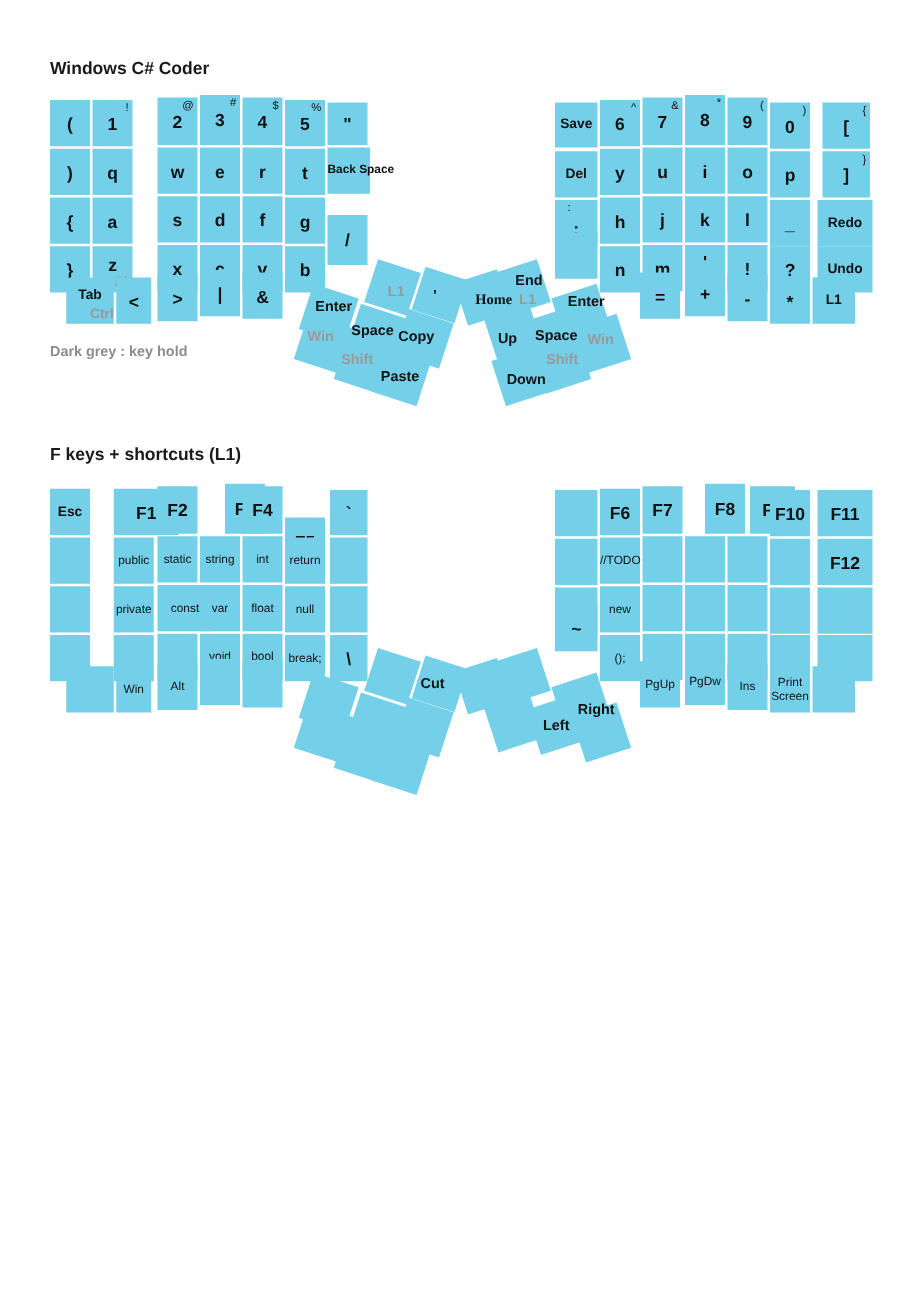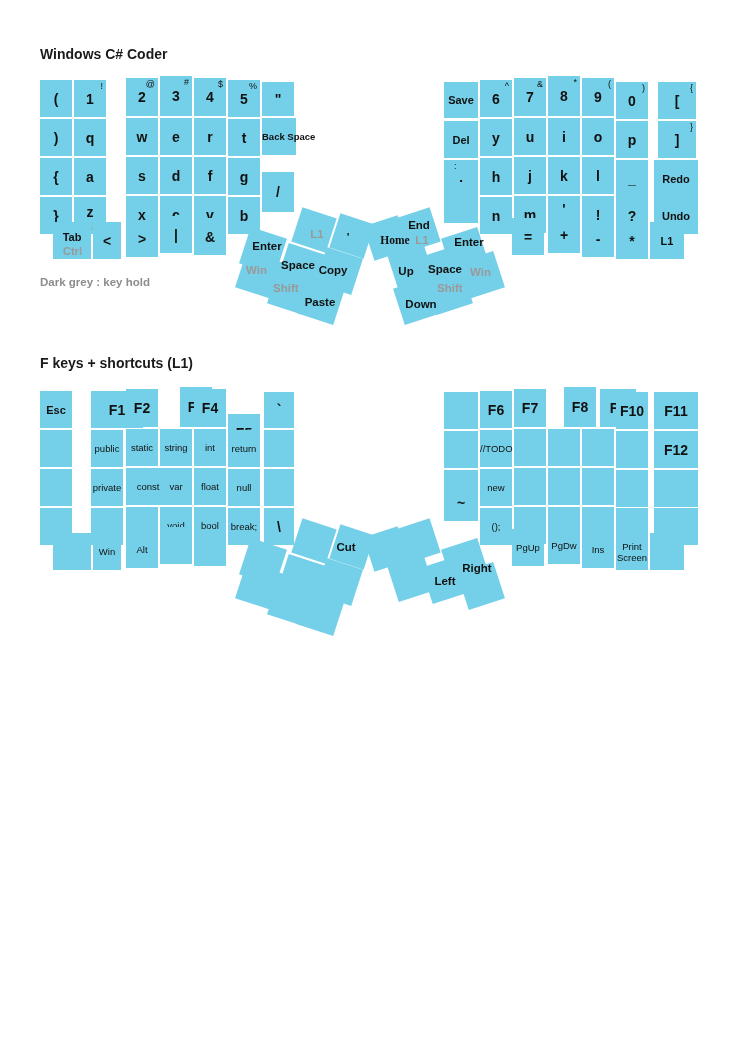--- a/index.html
+++ b/index.html
@@ -68,21 +68,21 @@
     right: 3px;
     top: 2px;
     font-size: 9px;
     color: #111111;
   }
   
   .lbl.bot {
     left: 10px;
     right: 0;
     bottom: 2px;
-    text-align: left;
+    text-align: right;
     font-size: 11px;
     font-weight: bold;
     color: #9a9a9a;
   }
   
   .ghost {
     position: absolute;
     font-size: 11.5px;
     font-weight: bold;
     color: #9a9a9a;
@@ -351,21 +351,21 @@
 
   <div class="thumb" style="left:400px; top:212px; width:36px; height:36px; transform:rotate(-18deg);"></div>
   <div class="thumb" style="left:368px; top:220px; width:36px; height:36px; transform:rotate(-18deg);"></div>
   <div class="thumb" style="left:446px; top:232px; width:38px; height:38px; transform:rotate(-18deg);"></div>
   <div class="thumb" style="left:392px; top:248px; width:38px; height:38px; transform:rotate(-18deg);"></div>
   <div class="thumb" style="left:426px; top:250px; width:38px; height:38px; transform:rotate(-18deg);"></div>
   <div class="thumb" style="left:462px; top:256px; width:38px; height:38px; transform:rotate(-18deg);"></div>
   <div class="thumb" style="left:430px; top:272px; width:38px; height:38px; transform:rotate(-18deg);"></div>
   <div class="thumb" style="left:398px; top:282px; width:38px; height:38px; transform:rotate(-18deg);"></div>
 
-  <div class="freelabel" style="left:404px; top:219px; width:30px;">End</div>
+  <div class="freelabel" style="left:404px; top:219px; width:30px;text-align:right;">End</div>
   <div class="freelabel" style="left:376px; top:234px; width:38px;font-family:Liberation Serif, serif;">Home</div>
   <div class="freelabel" style="left:412px; top:234px; width:20px; color:#9a9a9a;">L1</div>
   <div class="freelabel" style="left:450px; top:236px; width:38px;">Enter</div>
   <div class="freelabel" style="left:394px; top:265px; width:24px;">Up</div>
   <div class="freelabel" style="left:424px; top:263px; width:42px;">Space</div>
   <div class="ghost" style="left:470px; top:267px;">Win</div>
   <div class="ghost" style="left:437px; top:283px;">Shift</div>
   <div class="freelabel" style="left:400px; top:298px; width:42px;">Down</div>
 </div>
 

